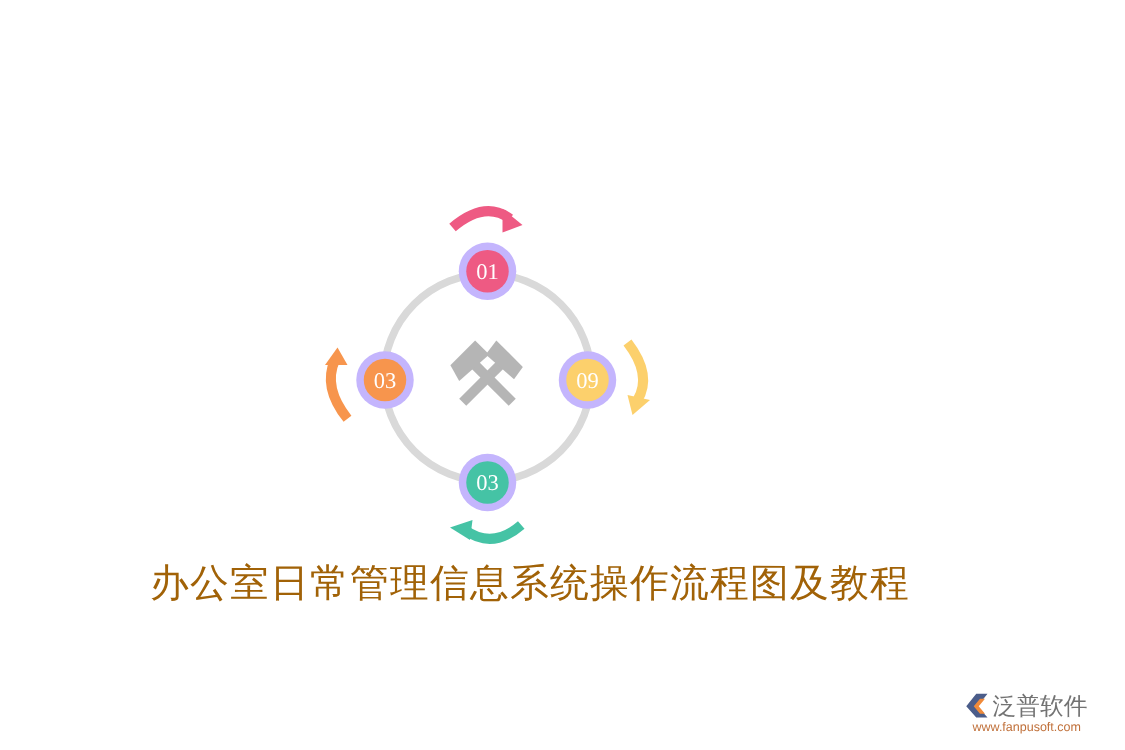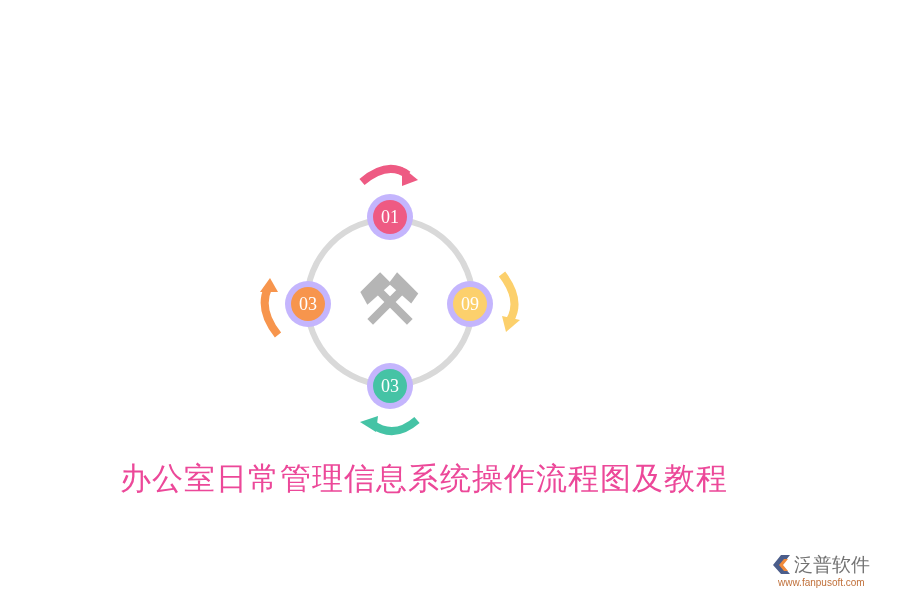--- a/index.html
+++ b/index.html
@@ -6,21 +6,21 @@
   body { width:900px; height:600px; position:relative; overflow:hidden;
          font-family: "DejaVu Serif", "Liberation Serif", serif; }
   .stage { position:absolute; left:0; top:0; width:900px; height:600px; }
   .node { position:absolute; width:46px; height:46px; border-radius:50%;
           background:#c4b5fd; display:flex; align-items:center; justify-content:center; }
   .node .inner { width:34px; height:34px; border-radius:50%; display:flex;
           align-items:center; justify-content:center; color:#fff;
           font-family:"Liberation Serif","DejaVu Serif",serif; font-size:18px; }
   .title { position:absolute; left:120px; top:446px; width:660px;
            font-family:"DejaVu Sans","Liberation Sans",sans-serif;
-           font-size:31px; color:#ec4899; letter-spacing:1px; white-space:nowrap;margin-top:12px; }
+           font-size:31px; color:#a16207; letter-spacing:1px; white-space:nowrap; }
   .logo { position:absolute; left:770px; top:552px; width:125px; height:40px; }
   .logo .brand { position:absolute; left:24px; top:0; font-family:Liberation Sans, sans-serif;
                  font-size:19px; color:#737373; white-space:nowrap; }
   .logo .url { position:absolute; left:8px; top:25px; font-family:Liberation Sans, sans-serif;
                font-size:10px; color:#c0703a; white-space:nowrap; }
 </style>
 </head>
 <body>
 
 <div class="stage">

